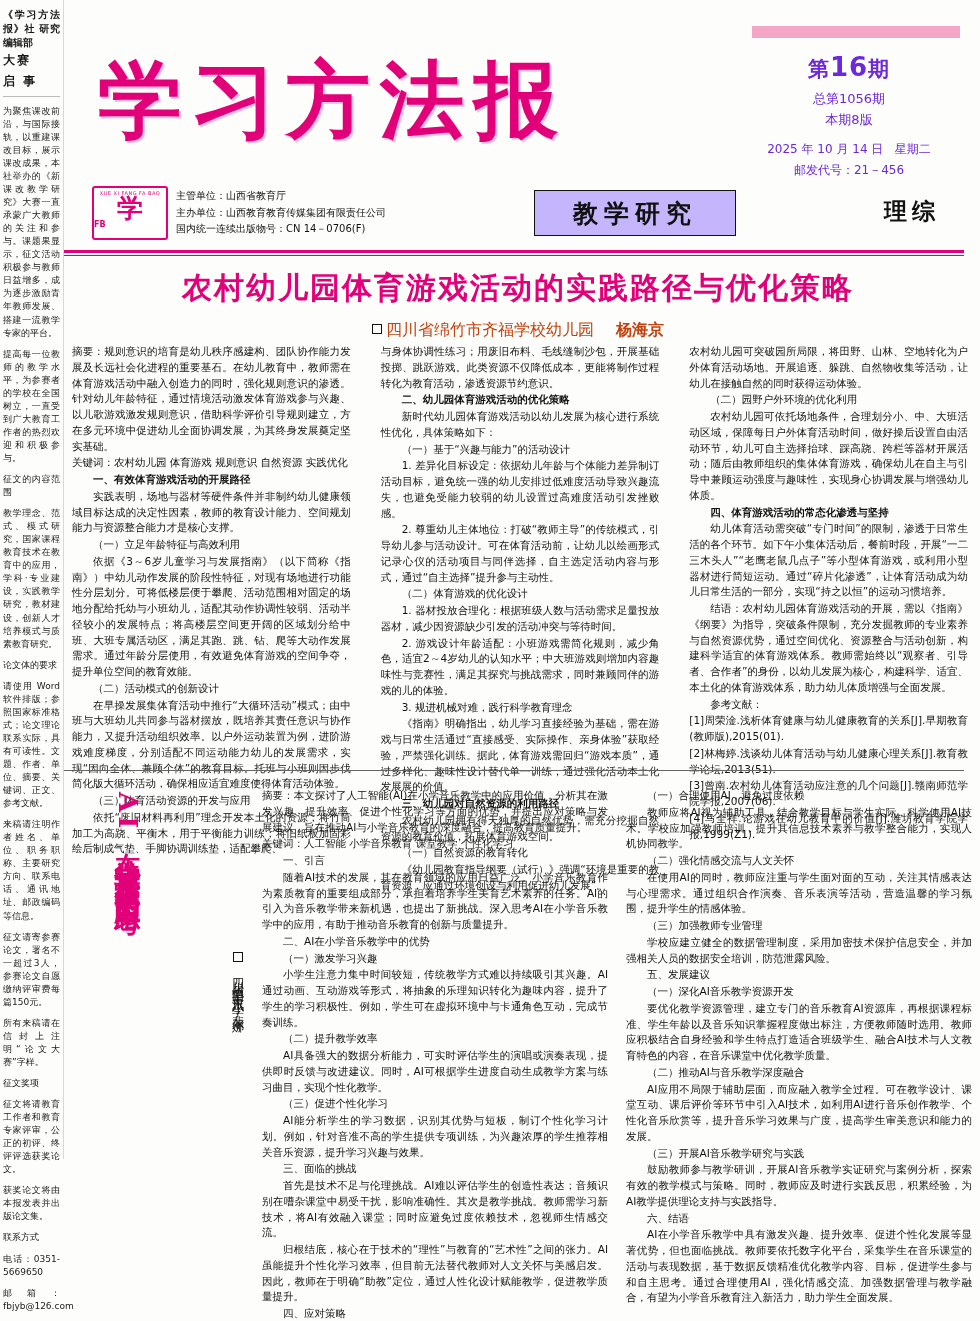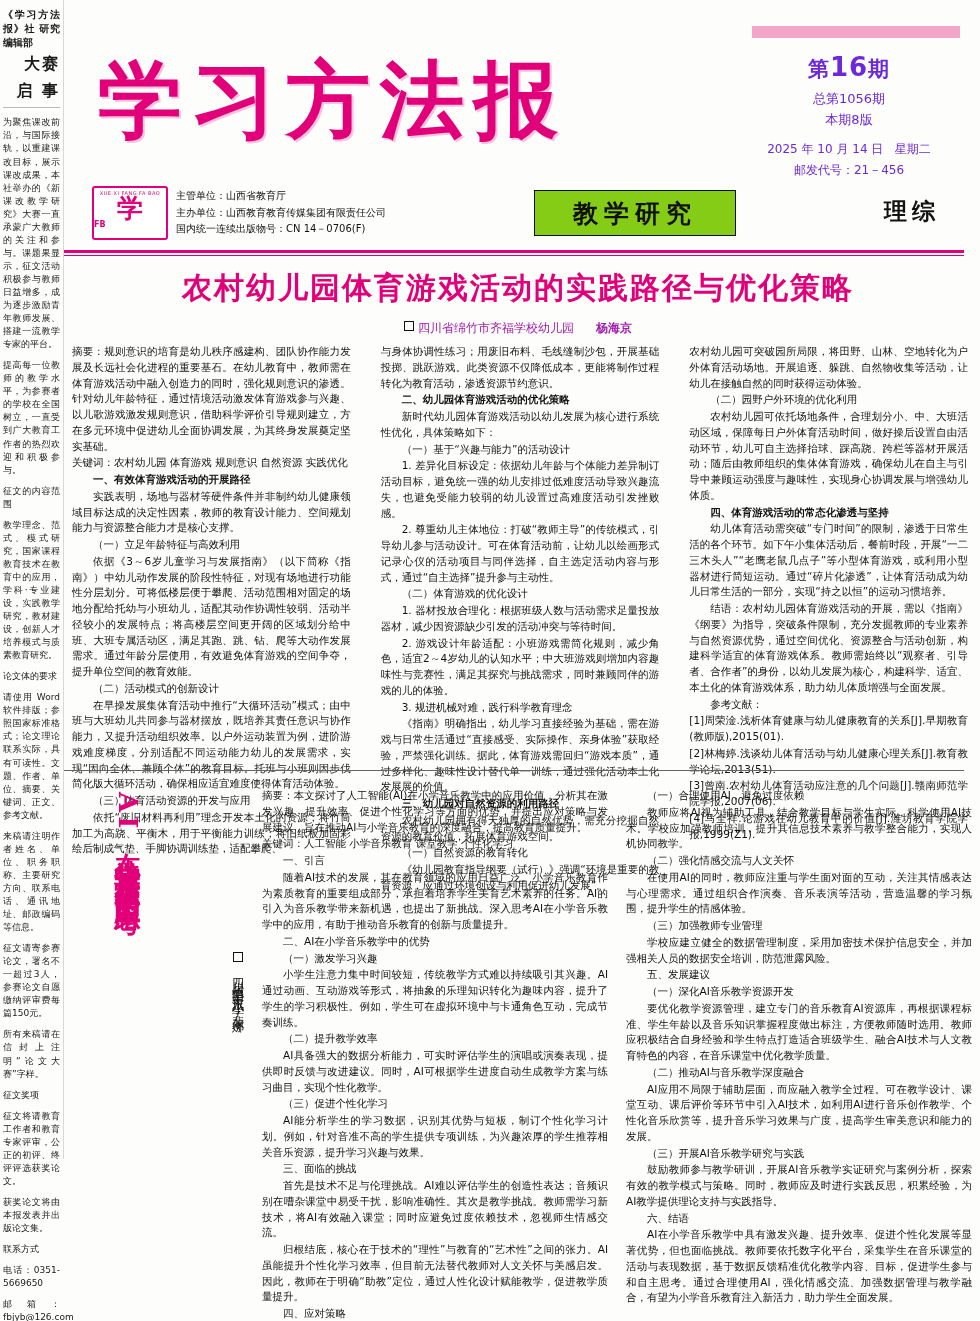--- a/index.html
+++ b/index.html
@@ -19,21 +19,21 @@
     border-right:1px solid #d8d8d8;
     box-sizing:border-box;
     padding:8px 3px;
     font-size:9px;line-height:1.45;
     color:#1a1a1a;
     text-align:justify;
   }
   .left-strip .ls-head{
     font-weight:bold;font-size:10px;line-height:1.4;margin-bottom:2px;
   }
-  .left-strip .ls-sub{font-size:16px;font-weight:bold;letter-spacing:2px;text-align:right;margin:2px 0 4px;}
+  .left-strip .ls-sub{font-size:12px;font-weight:bold;letter-spacing:2px;text-align:left;margin:2px 0 4px;}
   .left-strip p{margin:8px 0 5px;text-indent:0;}
   .left-strip .rule{border-top:1px solid #bbb;margin:5px 0;}
 
   
   .masthead{position:absolute;left:64px;top:0;width:916px;height:250px;}
   .pinkbar{position:absolute;right:20px;top:26px;width:208px;height:12px;background:#f3a6c8;}
   .title-cn{
     position:absolute;left:34px;top:44px;
     font-family:"DejaVu Serif","Liberation Serif",serif;
     font-weight:bold;
@@ -61,21 +61,21 @@
   .logo .lg-mid{
     font-size:26px;color:#e2007a;text-align:center;line-height:24px;
     font-family:"DejaVu Serif",serif;font-weight:bold;
   }
   .logo .lg-bot{font-size:8px;color:#e2007a;font-weight:bold;}
 
   .imprint{position:absolute;left:112px;top:188px;font-size:10px;line-height:1.65;color:#111;}
 
   .section-tag{
     position:absolute;left:470px;top:190px;width:200px;height:44px;
-    border:1px solid #111;background:#84cc16;
+    border:1px solid #111;background:#c4b5fd;
     display:flex;align-items:center;justify-content:center;
     font-family:"DejaVu Serif","Liberation Serif",serif;
     font-weight:bold;font-size:25px;letter-spacing:6px;
   }
   .subject-tag{
     position:absolute;right:40px;top:196px;
     font-family:"DejaVu Serif","Liberation Serif",serif;
     font-weight:bold;font-size:23px;letter-spacing:5px;color:#111;
   }
   .mast-rule{position:absolute;left:64px;top:250px;width:900px;border-top:3px solid #e2007a;}
@@ -84,21 +84,21 @@
   
   .headline{
     position:absolute;left:64px;top:268px;width:908px;
     text-align:center;
     font-family:"DejaVu Serif","Liberation Serif",serif;
     font-weight:bold;font-size:30px;letter-spacing:2px;
     color:#e2007a;
   }
   .byline{
     position:absolute;left:64px;top:320px;width:908px;text-align:center;
-    font-size:12px;color:#a21caf;
+    font-size:16px;color:#c2410c;
   }
   .byline .sq{display:inline-block;width:8px;height:8px;border:1px solid #111;margin-right:4px;vertical-align:1px;}
   .byline .author{margin-left:22px;font-weight:bold;}
 
   
   .art1{position:absolute;left:72px;top:344px;width:896px;height:420px;}
   .cols3{display:flex;gap:30px;}
   .cols3 .col{width:289px;font-size:10.5px;line-height:1.5;text-align:justify;color:#111;}
   .cols3 .col p{margin:0 0 1px;text-indent:21px;}
   .cols3 .col p.noind{text-indent:0;}

